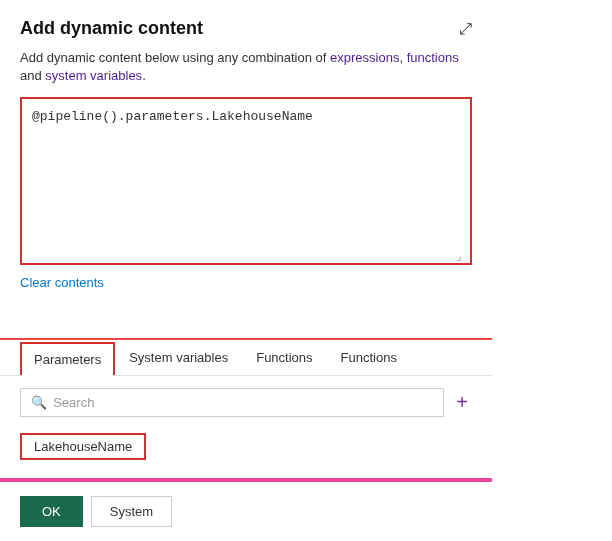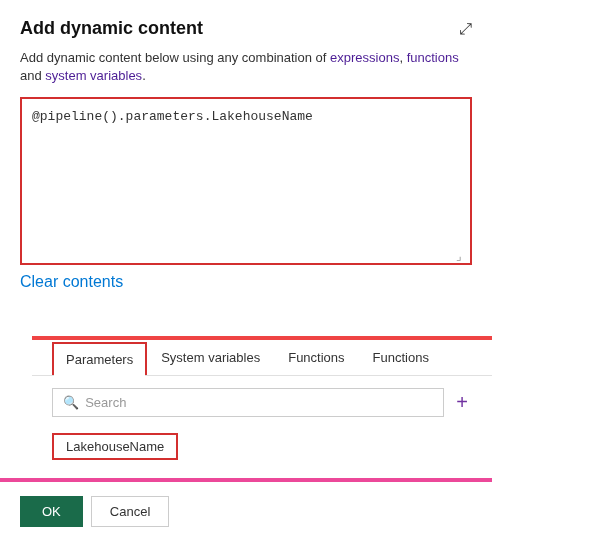--- a/index.html
+++ b/index.html
@@ -86,29 +86,28 @@
       font-size: 12px;
       cursor: se-resize;
     }
 
     .clear-contents {
       padding: 8px 0 12px 0;
     }
 
     .clear-contents a {
       color: #0078d4;
-      font-size: 16px;
+      font-size: 13px;
       text-decoration: none;
       cursor: pointer;
     }
 
     .tabs-section {
-      border-top: 4px solid #ef4444;
+      border-top: 2px solid #ef4444;
       padding-top: 0;
-      margin-left: 32px;
     }
 
     .tabs-row {
       display: flex;
       align-items: center;
       gap: 0;
       padding: 0 20px;
       border-bottom: 1px solid #e0e0e0;
     }
 
@@ -266,15 +265,15 @@
       <button class="add-button">+</button>
     </div>
 
     <div class="params-list">
       <div class="param-item">LakehouseName</div>
     </div>
   </div>
 
   <div class="dialog-footer">
     <button class="btn-ok">OK</button>
-    <button class="btn-cancel">Cancel</button>
+    <button class="btn-cancel">System</button>
   </div>
 </div>
 
 </body></html>

